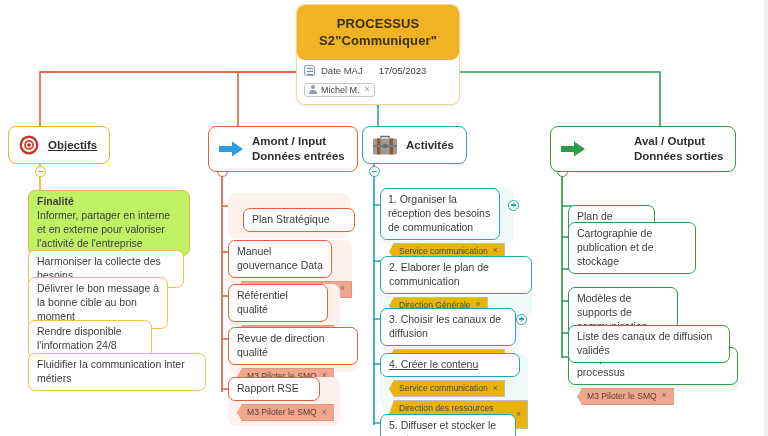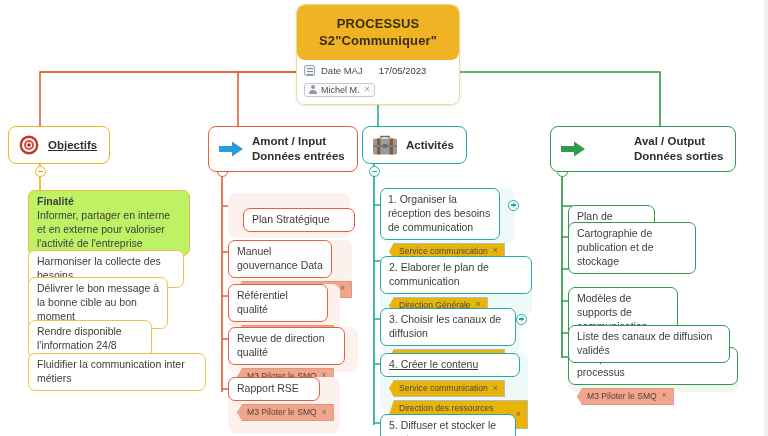--- a/index.html
+++ b/index.html
@@ -342,30 +342,30 @@
     <div class="node c-orange" style="width:100px;">
       <span>Référentiel qualité</span>
     </div>
     <span class="tag">
       <span>M3 Piloter le SMQ</span>
       <span class="tx">×</span>
     </span>
   </div>
 
   <div class="grp grp-orange" style="left:228px; top:327px; width:130px; height:45px;">
-    <div class="node c-orange" style="width:117px;">
+    <div class="node c-orange" style="width:130px;">
       <span>Revue de direction qualité</span>
     </div>
     <span class="tag">
       <span>M3 Piloter le SMQ</span>
       <span class="tx">×</span>
     </span>
   </div>
 
-  <div class="grp grp-orange" style="left:228px; top:377px; width:112px; height:56px;">
+  <div class="grp grp-orange" style="left:228px; top:377px; width:112px; height:49px;">
     <div class="node c-orange" style="width:92px;">
       <span>Rapport RSE</span>
     </div>
     <span class="tag">
       <span>M3 Piloter le SMQ</span>
       <span class="tx">×</span>
     </span>
   </div>
 
   <div class="grp grp-teal" style="left:380px; top:188px; width:134px; height:56px;">

